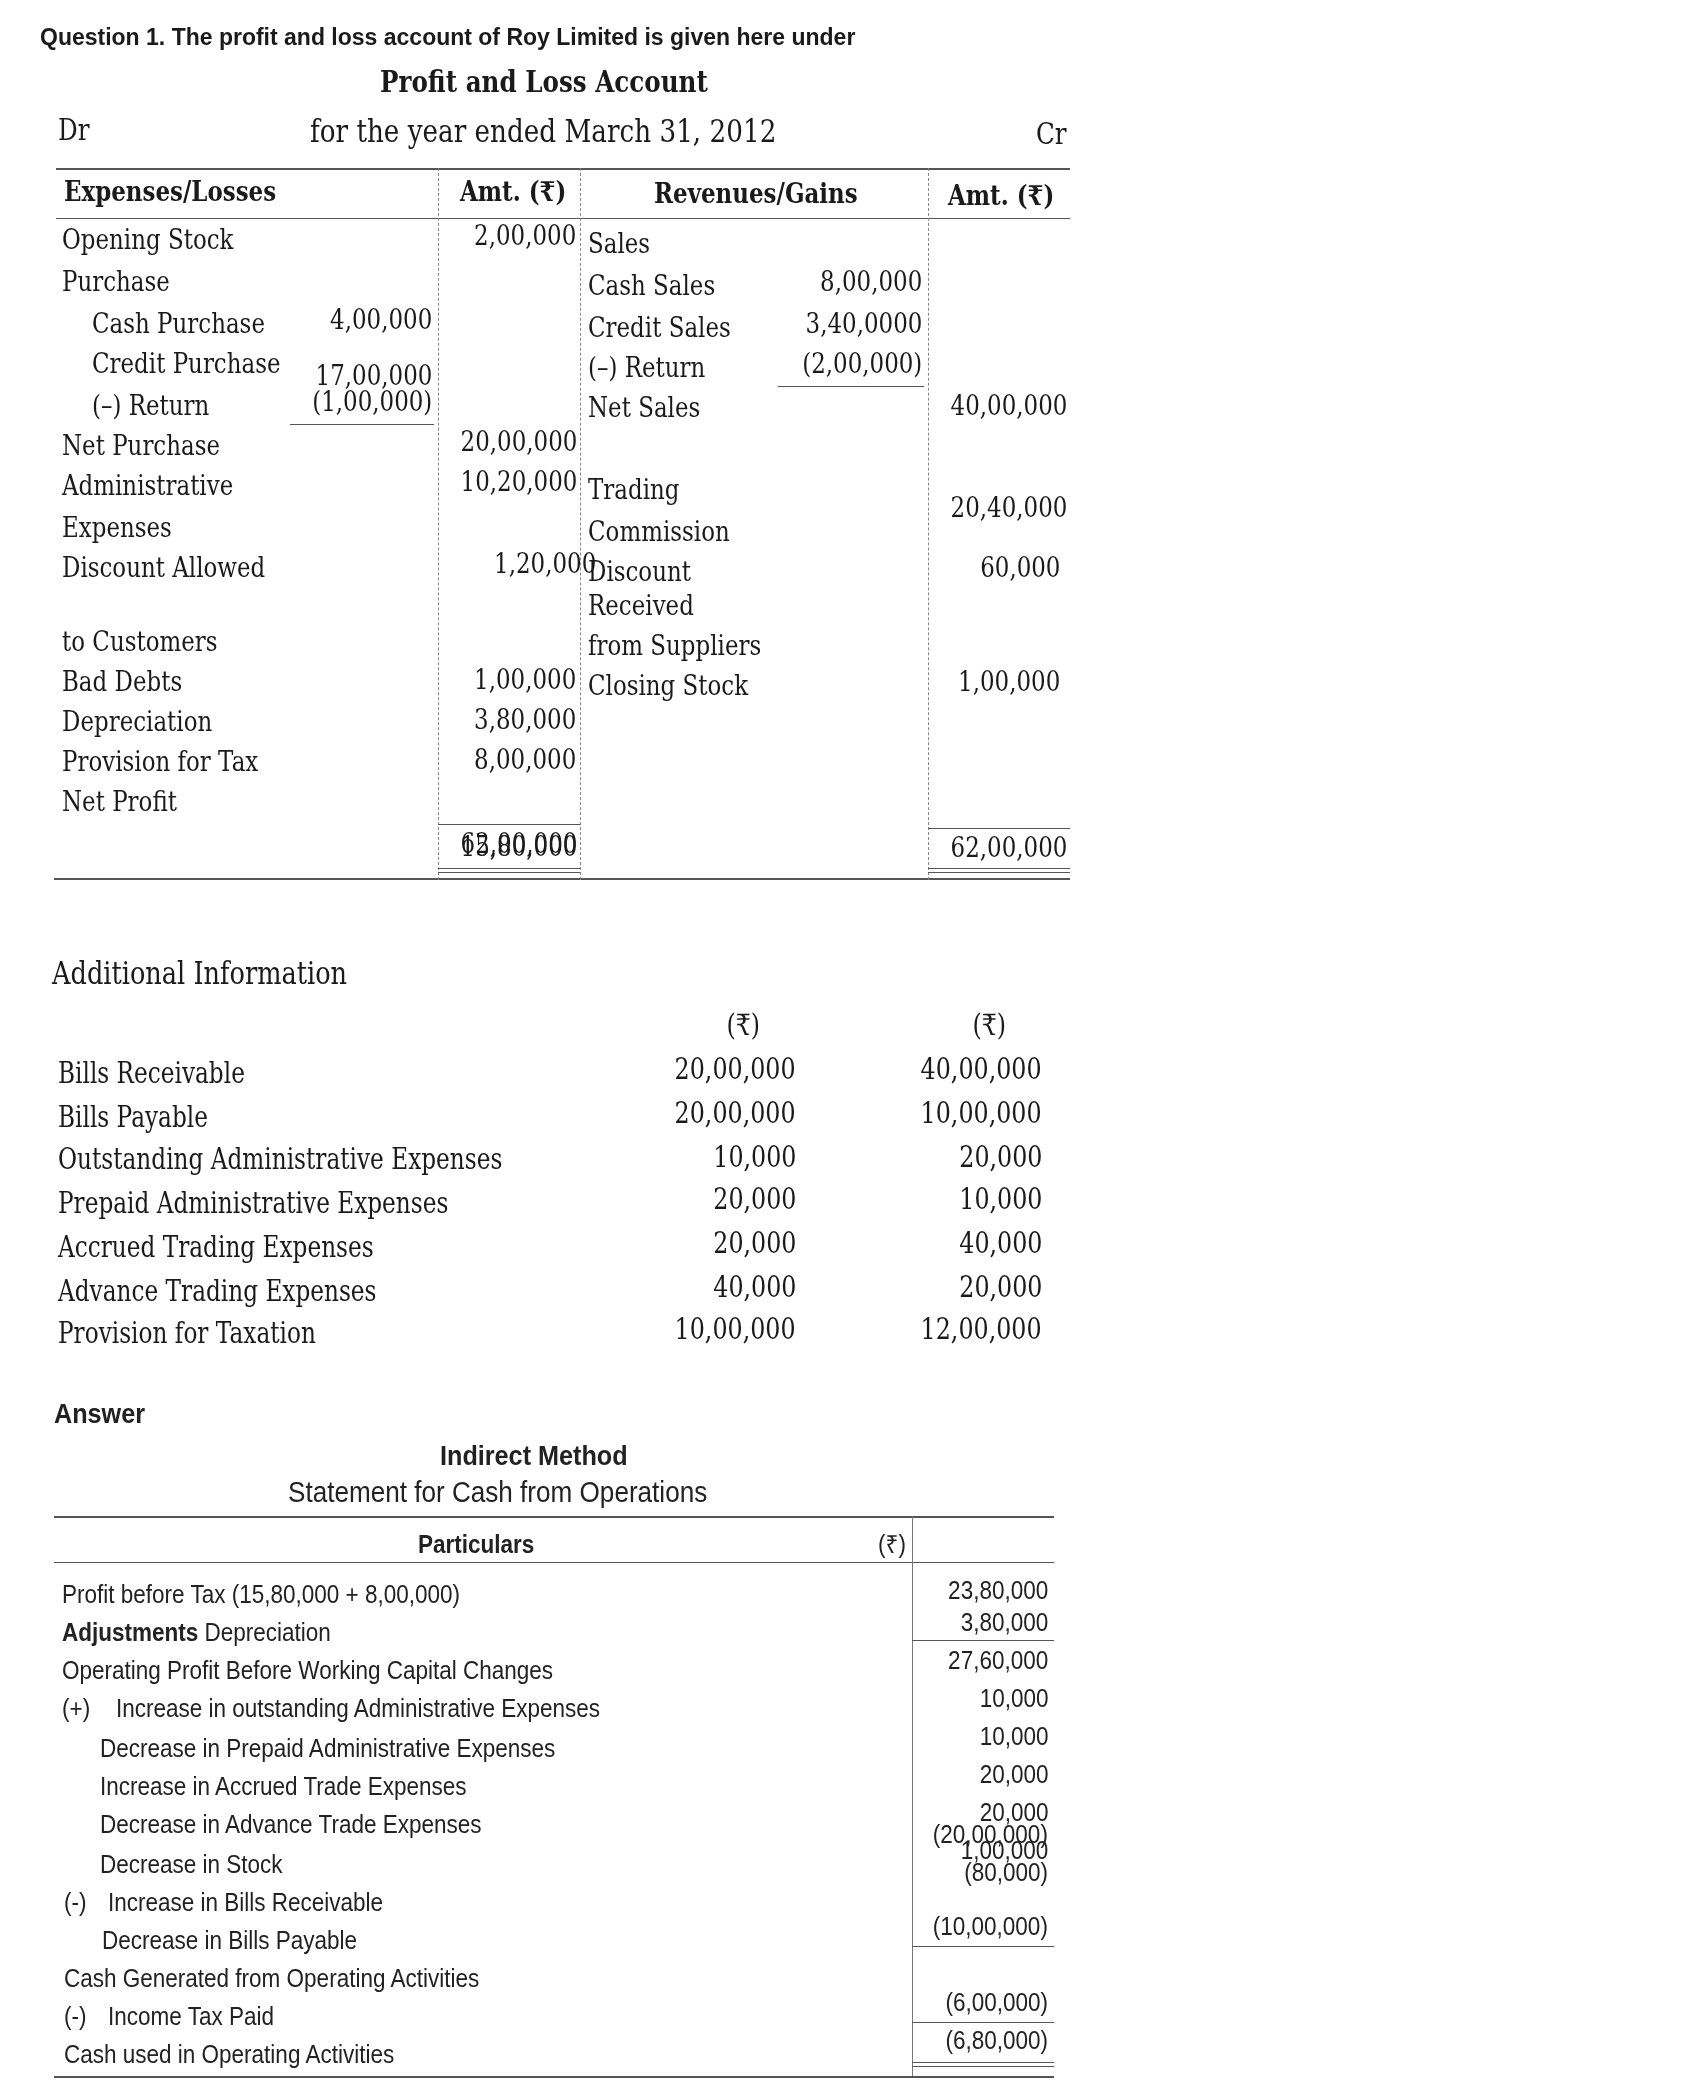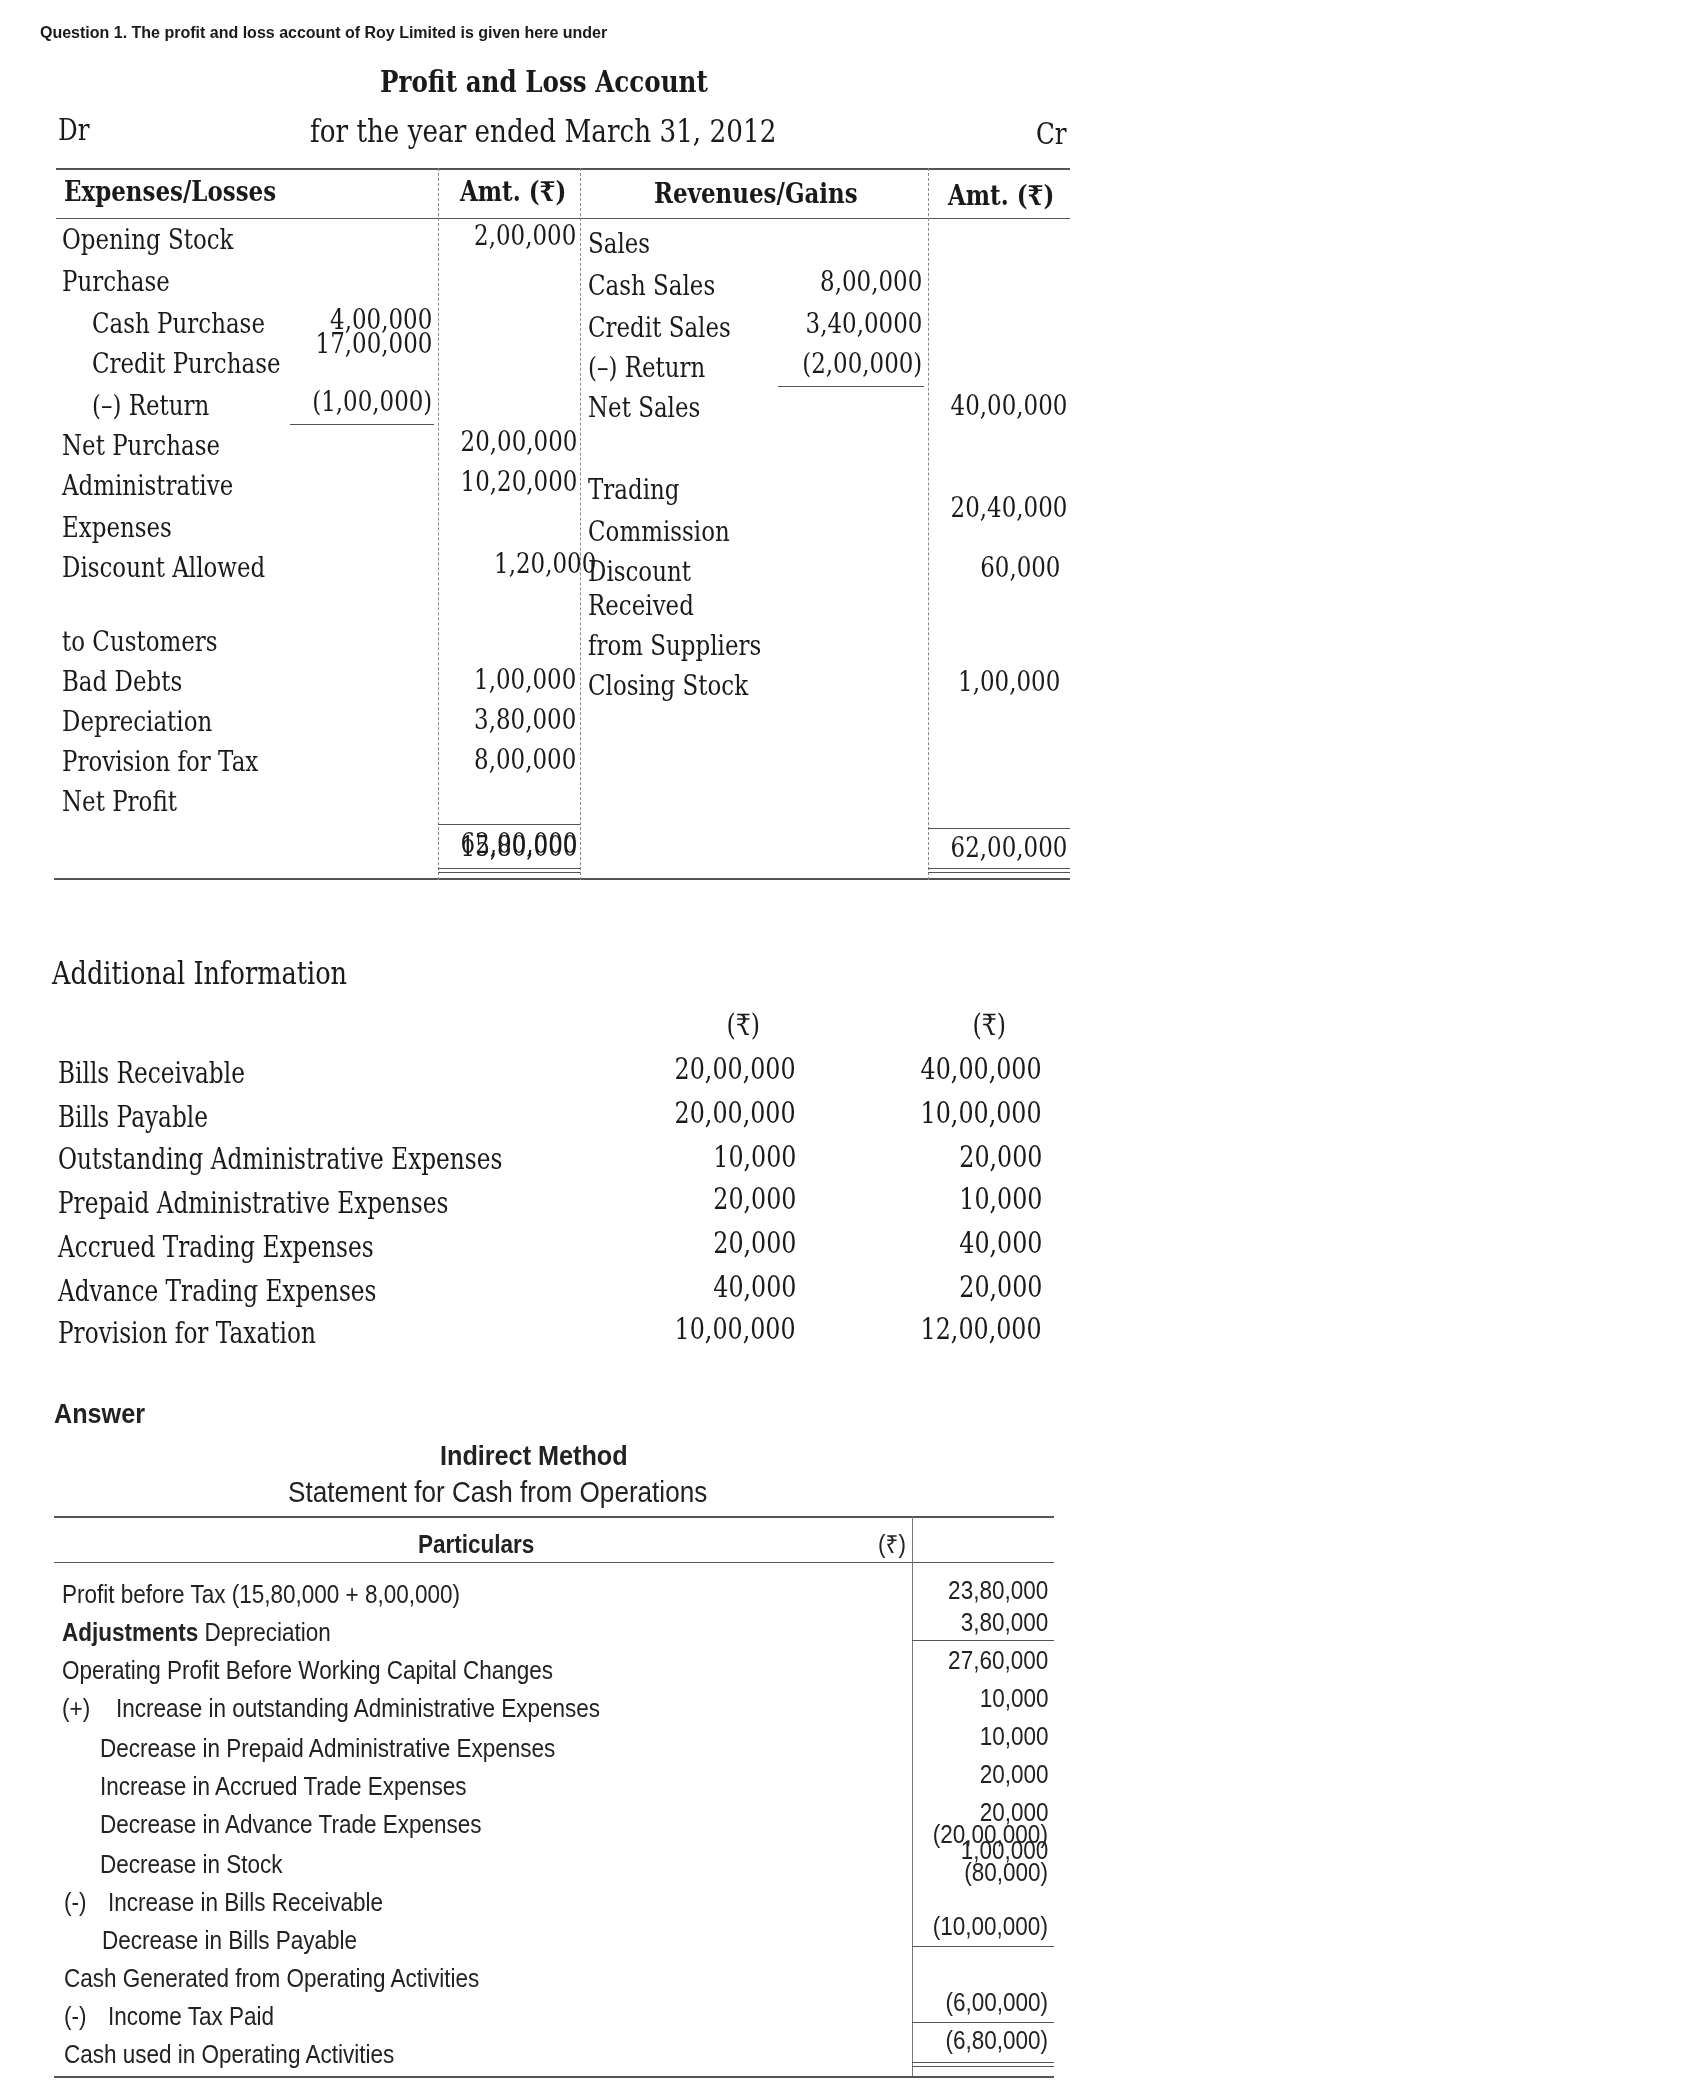--- a/index.html
+++ b/index.html
@@ -1,20 +1,20 @@
 <!DOCTYPE html>
 <html><head>
 <meta charset="utf-8">
 <style>
   html, body { margin: 0; padding: 0; background: #ffffff; }
   body { width: 1700px; height: 2086px; position: relative; color: #1a1a1a; overflow: hidden; }
   .abs { position: absolute; white-space: nowrap; }
   .sans { font-family: "Liberation Sans", sans-serif; }
 
-  #question { left: 40px; top: 24px; font-size: 16px; font-weight: bold; }
+  #question { left: 40px; top: 24px; font-size: 23px; font-weight: bold; }
   #pl-title { left: 380px; top: 64px; font-size: 30px; font-weight: bold; font-family: "DejaVu Serif", serif; transform: scaleX(0.82); transform-origin: left; }
   #dr { left: 58px; top: 112px; font-size: 30px; font-family: "DejaVu Serif", serif; transform: scaleX(0.82); transform-origin: left; }
   #pl-sub { left: 310px; top: 112px; font-size: 32px; font-family: "DejaVu Serif", serif; transform: scaleX(0.82); transform-origin: left; }
   #cr { left: 1036px; top: 116px; font-size: 30px; font-family: "DejaVu Serif", serif; transform: scaleX(0.82); transform-origin: left; }
 
   .hline { position: absolute; background: #555; height: 2px; }
   .vline { position: absolute; width: 0; border-left: 1.5px dashed #888; }
   .vsolid { position: absolute; width: 1px; background: #777; }
 
   .pl-text { font-family: "DejaVu Serif", serif; font-size: 27px; position: absolute; white-space: nowrap; transform: scaleX(0.85); transform-origin: left; }
@@ -63,21 +63,21 @@
   <div class="pl-text" style="left:62px; top:470px;">Administrative</div>
   <div class="pl-text" style="left:62px; top:512px;">Expenses</div>
   <div class="pl-text" style="left:62px; top:552px;">Discount Allowed</div>
   <div class="pl-text" style="left:62px; top:626px;">to Customers</div>
   <div class="pl-text" style="left:62px; top:666px;">Bad Debts</div>
   <div class="pl-text" style="left:62px; top:706px;">Depreciation</div>
   <div class="pl-text" style="left:62px; top:746px;">Provision for Tax</div>
   <div class="pl-text" style="left:62px; top:786px;">Net Profit</div>
 
   <div class="pl-num" style="left:280px; top:304px; width:152px;"><span>4,00,000</span></div>
-  <div class="pl-num" style="left:280px; top:328px; width:152px;"><span>17,00,000</span></div>
+  <div class="pl-num" style="left:280px; top:360px; width:152px;"><span>17,00,000</span></div>
   <div class="pl-num" style="left:280px; top:386px; width:152px;"><span>(1,00,000)</span></div>
   <div class="hline" style="left:290px; top:424px; width:144px; height:1px;"></div>
 
   <div class="pl-num" style="left:440px; top:220px; width:136px;"><span>2,00,000</span></div>
   <div class="pl-num" style="left:440px; top:426px; width:136px;"><span>20,00,000</span></div>
   <div class="pl-num" style="left:440px; top:466px; width:136px;"><span>10,20,000</span></div>
   <div class="pl-num" style="left:460px; top:548px; width:136px;"><span>1,20,000</span></div>
   <div class="pl-num" style="left:440px; top:664px; width:136px;"><span>1,00,000</span></div>
   <div class="pl-num" style="left:440px; top:704px; width:136px;"><span>3,80,000</span></div>
   <div class="pl-num" style="left:440px; top:744px; width:136px;"><span>8,00,000</span></div>

